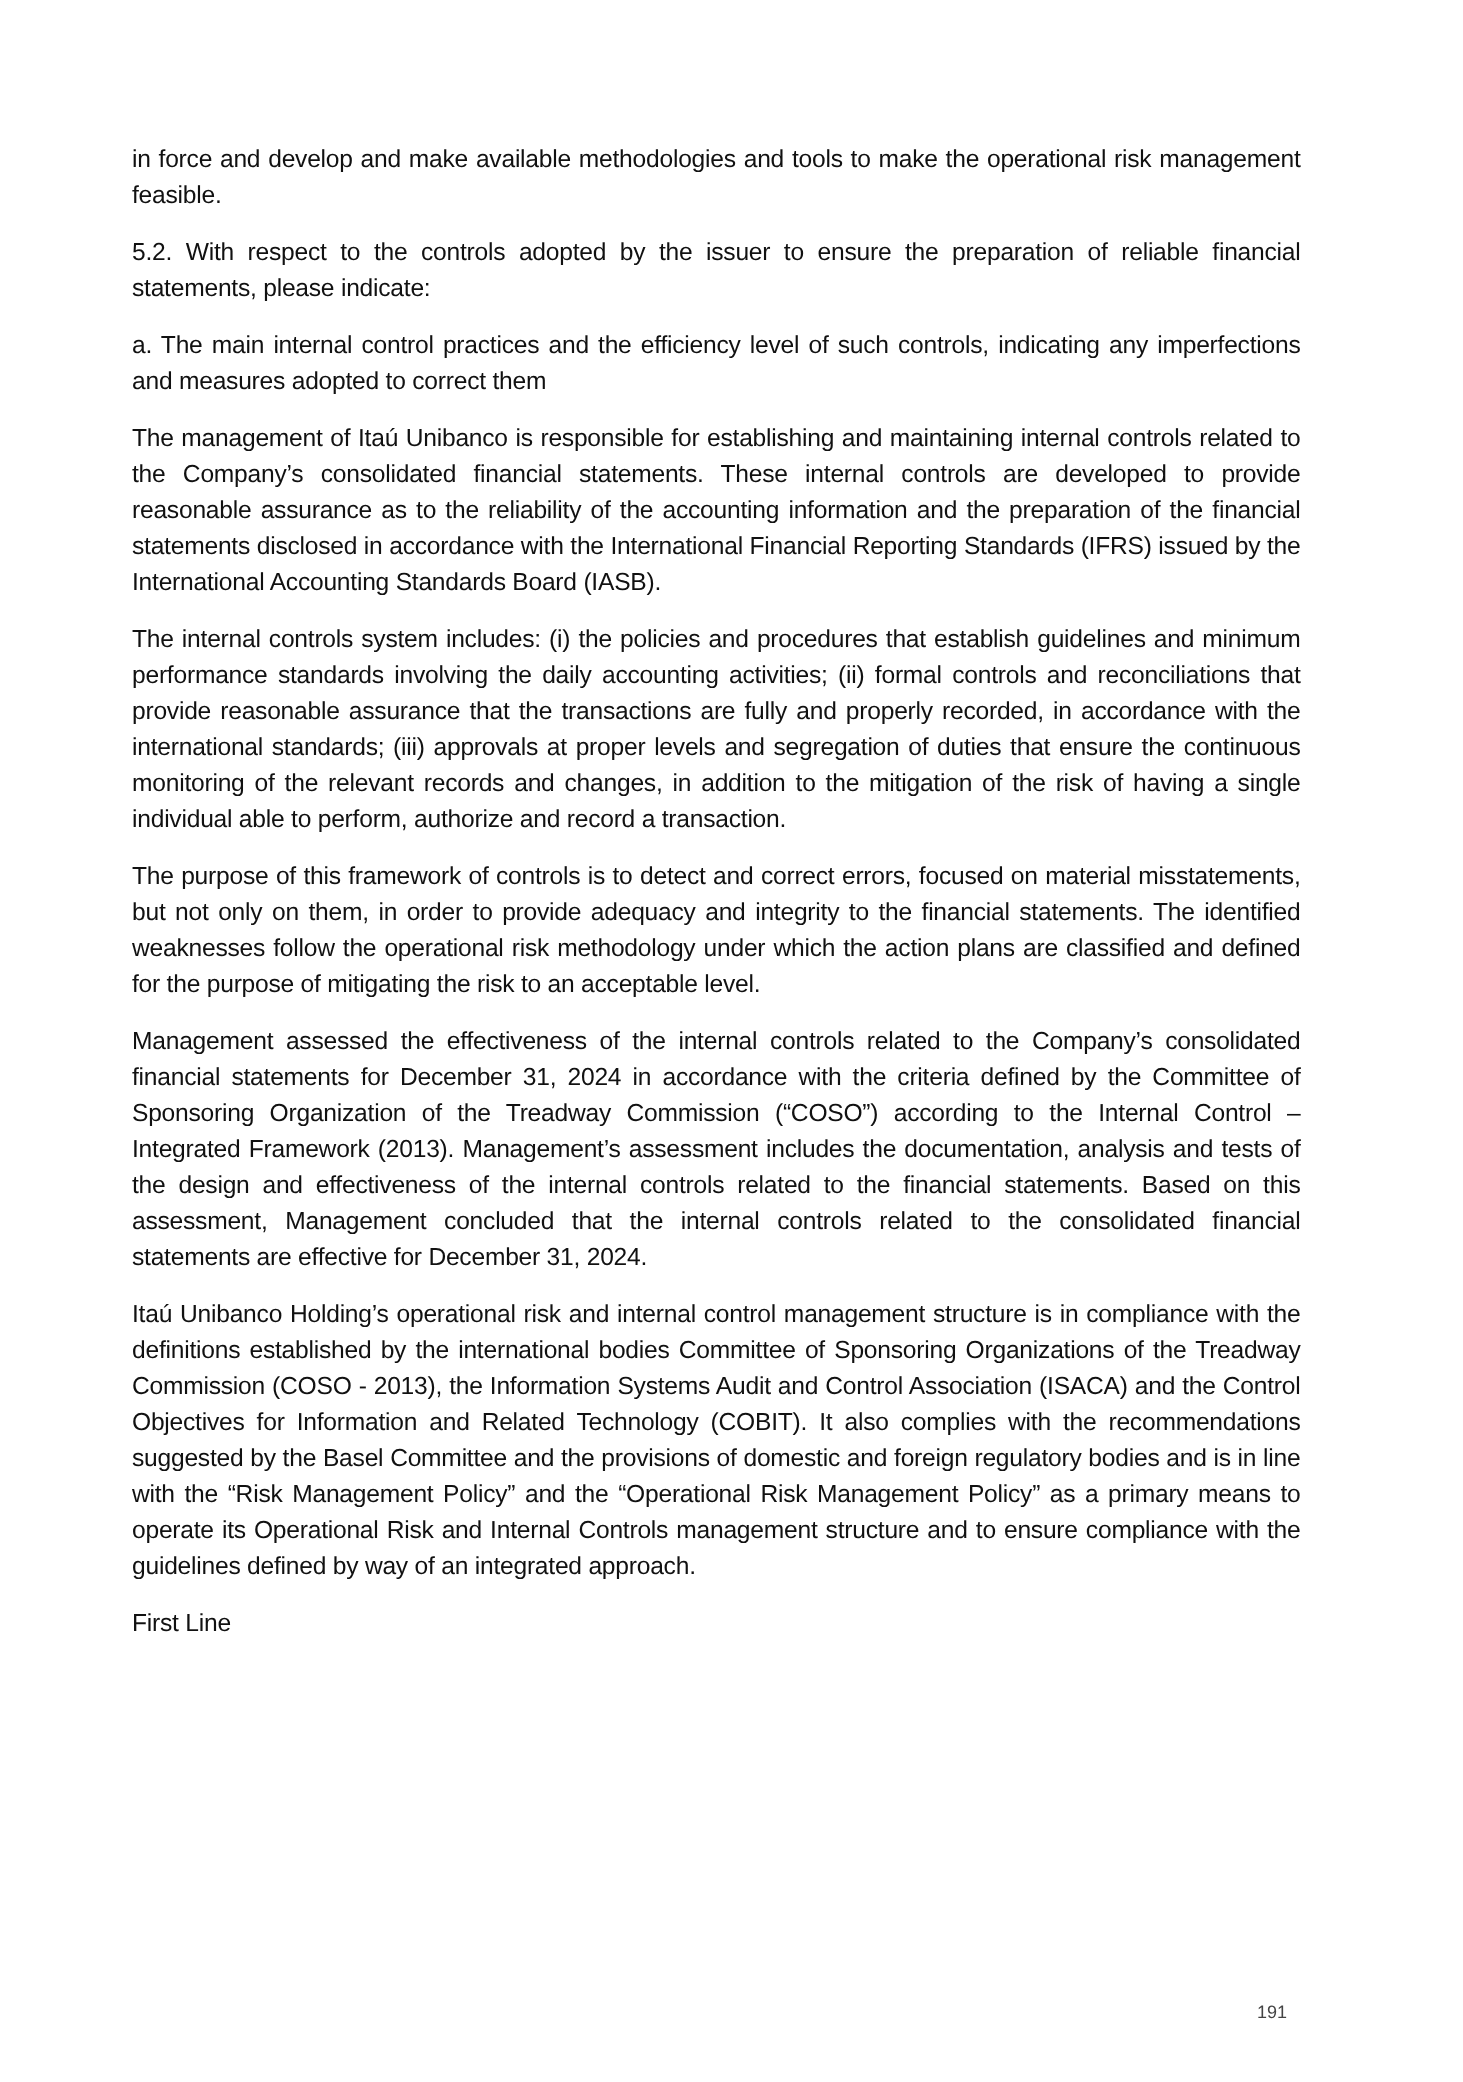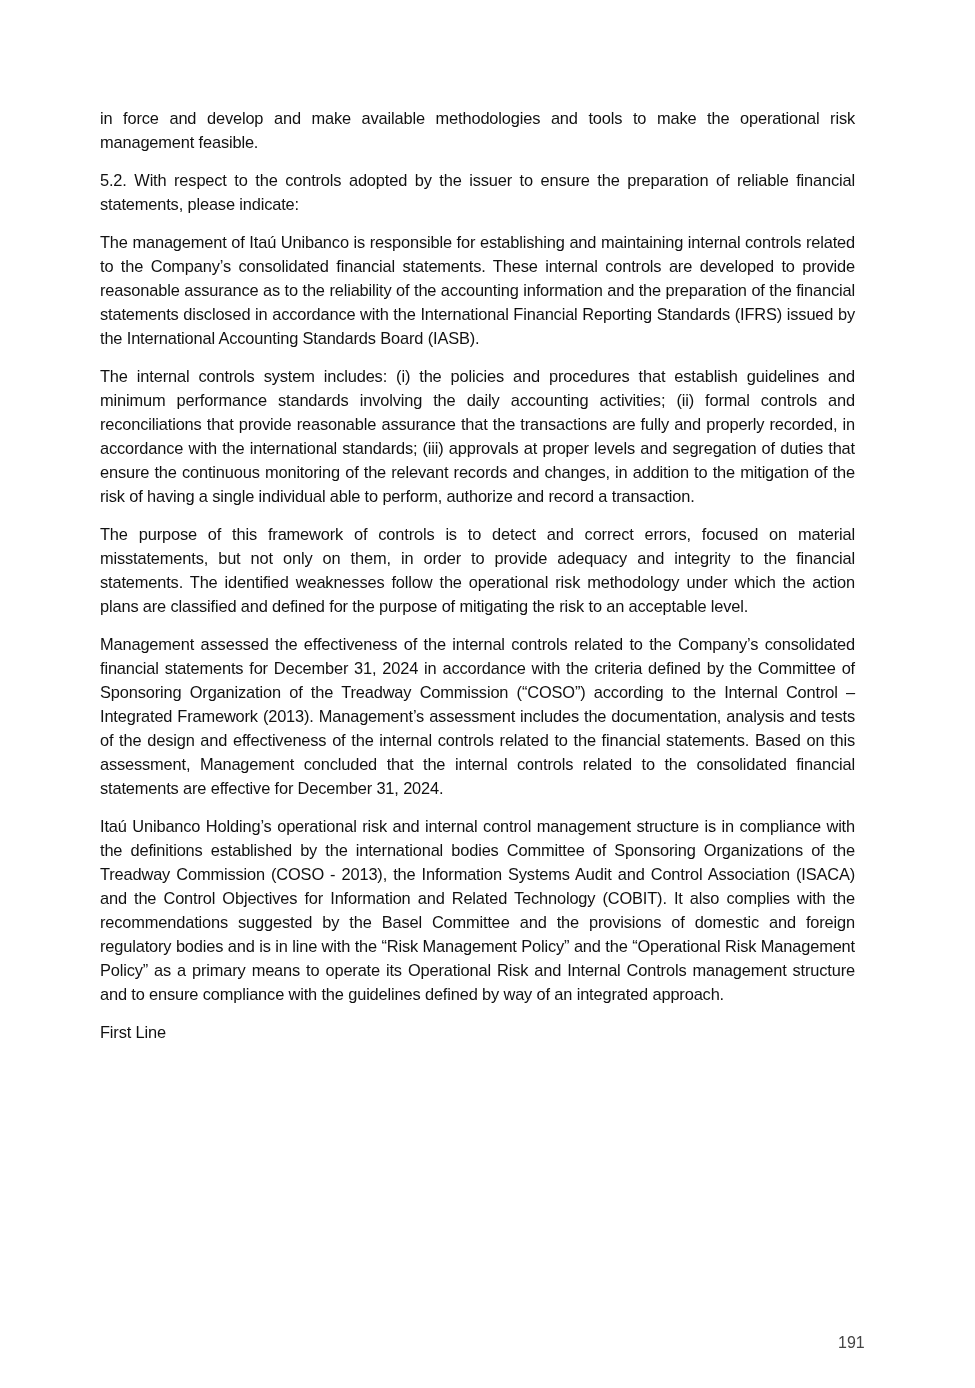--- a/index.html
+++ b/index.html
@@ -15,46 +15,47 @@
       font-family: "Liberation Sans", sans-serif;
       color: #111111;
     }
     .page {
       position: absolute;
       left: 88px;
       top: 94px;
       width: 779px;
     }
     p {
-      margin: 12px;
+      margin: 0;
       font-size: 16.4px;
       line-height: 24px;
       text-align: justify;
       letter-spacing: -0.15px;
     }
     .para { margin-bottom: 14px; }
     .heading {
       font-weight: normal;
       margin-bottom: 14px;
     }
     .page-number {
       position: absolute;
       left: 838px;
       top: 1334px;
-      font-size: 16px;
+      font-size: 12px;
       color: #444444;
       font-family: "Liberation Sans", sans-serif;
     }
   </style>
 </head>
 <body>
 
 <div class="page">
   <p class="para">in force and develop and make available methodologies and tools to make the operational risk management feasible.</p>
   <p class="heading">5.2. With respect to the controls adopted by the issuer to ensure the preparation of reliable financial statements, please indicate:</p>
+  <p class="heading">a. The main internal control practices and the efficiency level of such controls, indicating any imperfections and measures adopted to correct them</p>
   <p class="para">The management of Itaú Unibanco is responsible for establishing and maintaining internal controls related to the Company’s consolidated financial statements. These internal controls are developed to provide reasonable assurance as to the reliability of the accounting information and the preparation of the financial statements disclosed in accordance with the International Financial Reporting Standards (IFRS) issued by the International Accounting Standards Board (IASB).</p>
   <p class="para">The internal controls system includes: (i) the policies and procedures that establish guidelines and minimum performance standards involving the daily accounting activities; (ii) formal controls and reconciliations that provide reasonable assurance that the transactions are fully and properly recorded, in accordance with the international standards; (iii) approvals at proper levels and segregation of duties that ensure the continuous monitoring of the relevant records and changes, in addition to the mitigation of the risk of having a single individual able to perform, authorize and record a transaction.</p>
   <p class="para">The purpose of this framework of controls is to detect and correct errors, focused on material misstatements, but not only on them, in order to provide adequacy and integrity to the financial statements. The identified weaknesses follow the operational risk methodology under which the action plans are classified and defined for the purpose of mitigating the risk to an acceptable level.</p>
   <p class="para">Management assessed the effectiveness of the internal controls related to the Company’s consolidated financial statements for December 31, 2024 in accordance with the criteria defined by the Committee of Sponsoring Organization of the Treadway Commission (“COSO”) according to the Internal Control – Integrated Framework (2013).  Management’s assessment includes the documentation, analysis and tests of the design and effectiveness of the internal controls related to the financial statements.  Based on this assessment, Management concluded that the internal controls related to the consolidated financial statements are effective for December 31, 2024.</p>
   <p class="para">Itaú Unibanco Holding’s operational risk and internal control management structure is in compliance with the definitions established by the international bodies Committee of Sponsoring Organizations of the Treadway Commission (COSO - 2013), the Information Systems Audit and Control Association (ISACA) and the Control Objectives for Information and Related Technology (COBIT). It also complies with the recommendations suggested by the Basel Committee and the provisions of domestic and foreign regulatory bodies and is in line with the “Risk Management Policy” and the “Operational Risk Management Policy” as a primary means to operate its Operational Risk and Internal Controls management structure and to ensure compliance with the guidelines defined by way of an integrated approach.</p>
   <p class="heading">First Line</p>
 </div>
 
 <div class="page-number">191</div>
 

